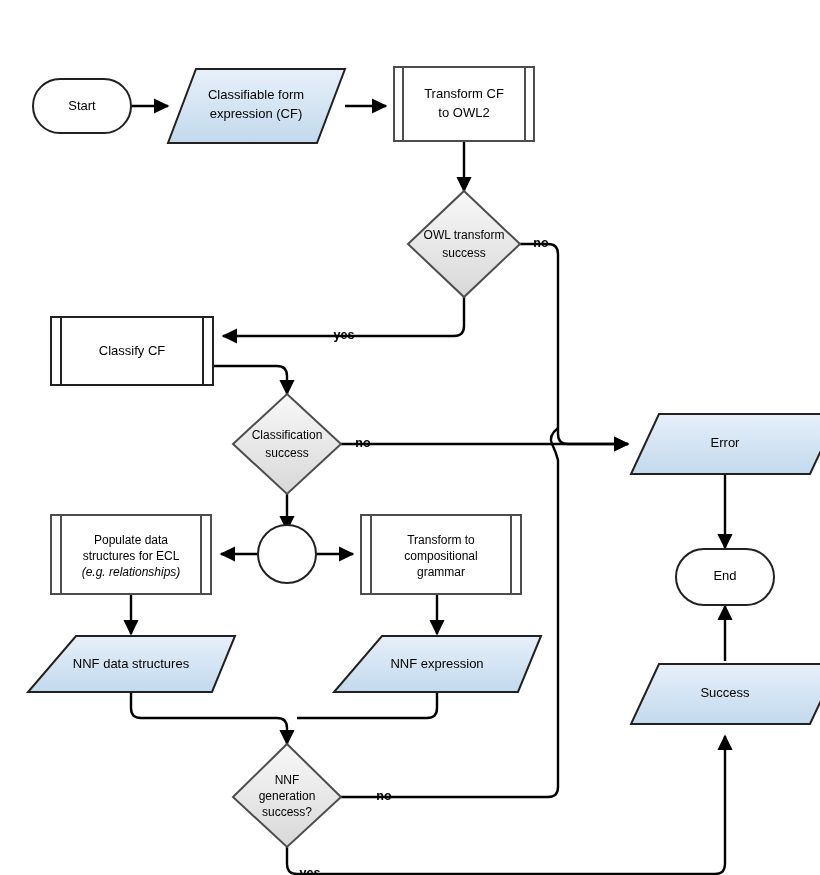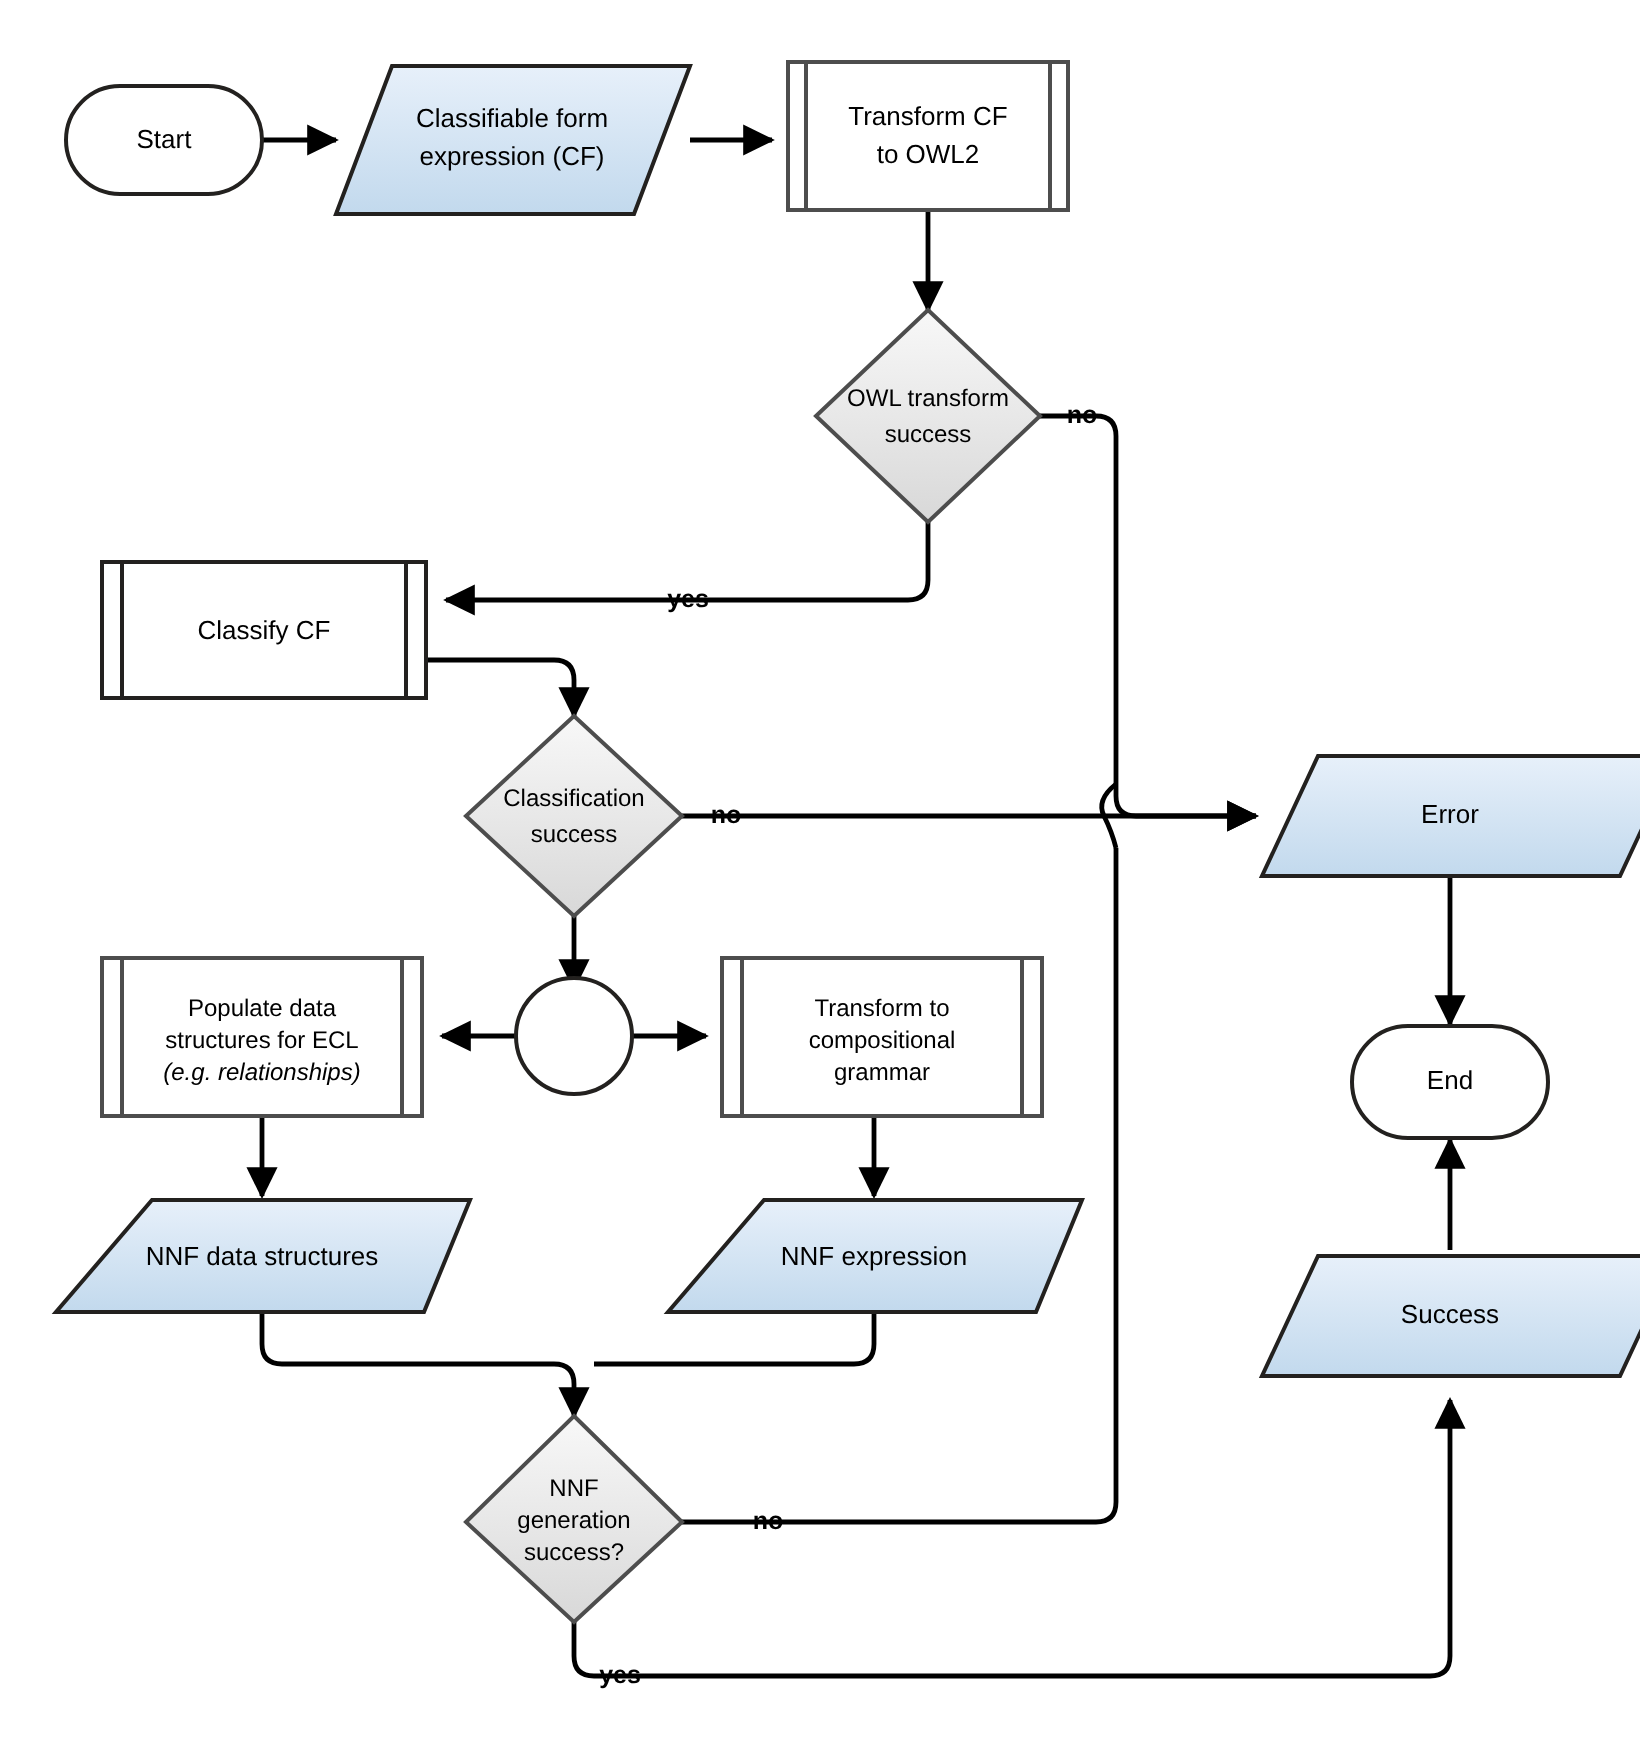--- a/index.html
+++ b/index.html
@@ -12,20 +12,21 @@
     width: 820px;
     height: 875px;
     font-family: "Liberation Sans", sans-serif;
     overflow: hidden;
   }
   #flowchart-canvas {
     position: relative;
     width: 820px;
     height: 760px;
     background: #ffffff;
+    margin-top: 36px;
   }
   svg#diagram {
     display: block;
     width: 820px;
     height: 875px;
   }
   .shape-fill-terminal { fill: url(#gradWhite); }
   .shape-fill-process  { fill: #ffffff; }
   .shape-fill-io       { fill: url(#gradBlue); }
   .shape-fill-decision { fill: url(#gradGray); }

